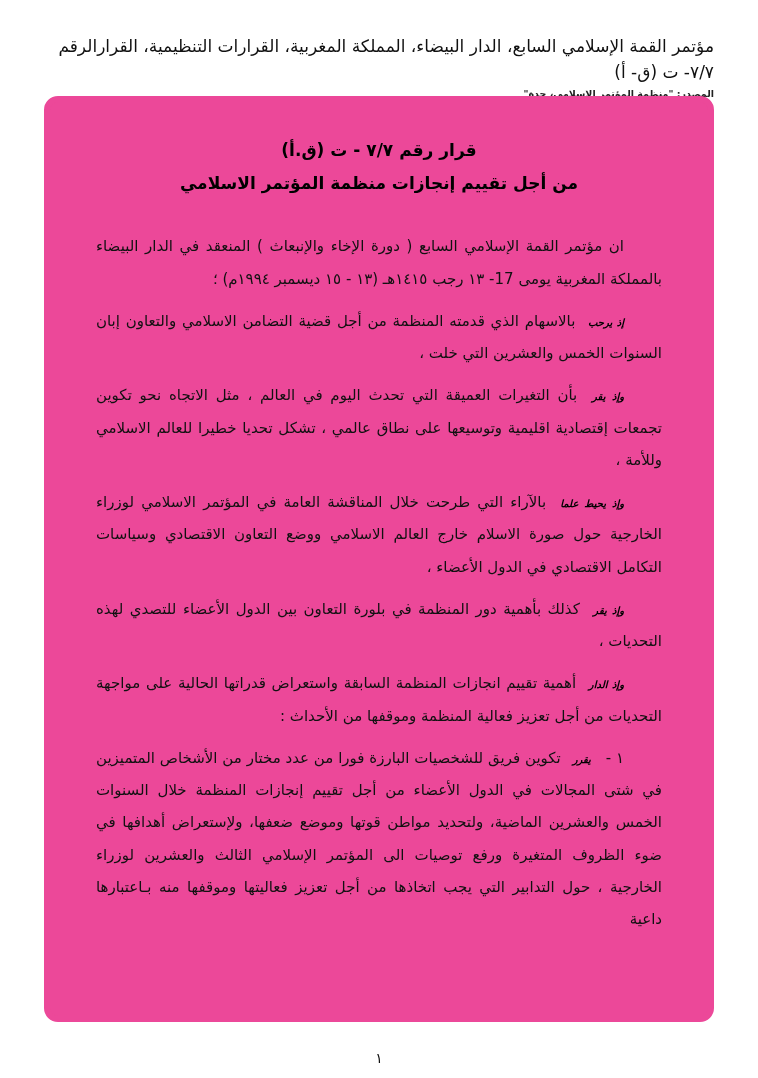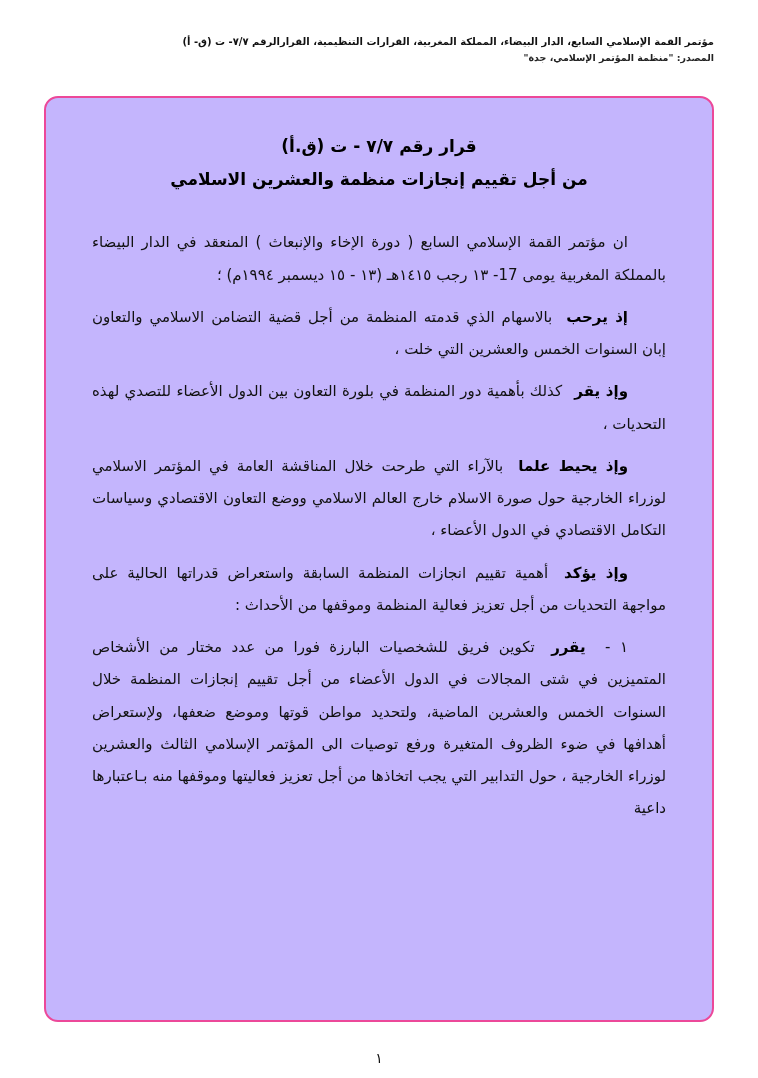--- a/index.html
+++ b/index.html
@@ -11,33 +11,33 @@
     position:relative;
     overflow:hidden;
   }
   .sheet{position:relative;width:758px;height:1078px;}
 
   .top-header{
     position:absolute;top:34px;right:44px;left:44px;
     text-align:right;
   }
   .top-header .line1{
-    font-size:10px;font-weight:bold;letter-spacing:0;line-height:1.5;color:#111;
+    font-size:17px;font-weight:normal;letter-spacing:0;line-height:1.5;color:#111;
   }
   .top-header .line2{
     font-size:9.5px;font-weight:bold;margin-top:3px;color:#222;
   }
 
   .green-frame{
     position:absolute;top:96px;right:44px;left:44px;bottom:56px;
-    border:2px solid #ec4899;
+    border:6px solid #ec4899;
     border-radius:14px;
     box-sizing:border-box;
     padding:28px 46px 20px 46px;
-    background:#c4b5fd;
+    background:#ec4899;
   }
 
   .title-block{
     text-align:center;
     font-weight:bold;
     font-size:17px;
     line-height:1.95;
     margin:4px 0 30px 0;
     color:#000;
   }
@@ -46,23 +46,24 @@
   .body-par{
     font-size:15px;
     line-height:2.15;
     text-align:justify;
     text-indent:38px;
     margin:0 0 10px 0;
     color:#111;
   }
   .lead{
     font-weight:bold;
-    font-size:15px;
+    font-size:10px;
     margin-inline-end:7px;
     color:#000;
+    font-style:italic;
   }
   .num{
     margin-inline-end:10px;
   }
   .numbered{
   }
 
   .page-number{
     position:absolute;bottom:12px;left:0;right:0;
     text-align:center;
@@ -77,45 +78,49 @@
 
   <div class="top-header">
     <div class="line1">مؤتمر القمة الإسلامي السابع، الدار البيضاء، المملكة المغربية، القرارات التنظيمية، القرارالرقم ٧/٧- ت (ق- أ)</div>
     <div class="line2">المصدر: "منظمة المؤتمر الإسلامي، جدة"</div>
   </div>
 
   <div class="green-frame">
 
     <div class="title-block">
       <div class="title-line">قرار رقم ٧/٧ - ت (ق.أ)</div>
-      <div class="title-line">من أجل تقييم إنجازات منظمة والعشرين الاسلامي</div>
+      <div class="title-line">من أجل تقييم إنجازات منظمة المؤتمر الاسلامي</div>
     </div>
 
     <p class="body-par">
       <span>ان مؤتمر القمة الإسلامي السابع ( دورة الإخاء والإنبعاث ) المنعقد في الدار البيضاء بالمملكة المغربية يومى 17- ١٣ رجب ١٤١٥هـ (١٣ - ١٥ ديسمبر ١٩٩٤م) ؛</span>
     </p>
 
     <p class="body-par">
       <span class="lead">إذ يرحب</span>
       <span>بالاسهام الذي قدمته المنظمة من أجل قضية التضامن الاسلامي والتعاون  إبان السنوات الخمس والعشرين التي خلت ،</span>
     </p>
 
-
     <p class="body-par">
       <span class="lead">وإذ يقر</span>
-      <span>كذلك بأهمية دور المنظمة في بلورة التعاون بين الدول الأعضاء للتصدي لهذه التحديات ،</span>
+      <span>بأن التغيرات العميقة التي تحدث اليوم في العالم ، مثل الاتجاه نحو تكوين تجمعات إقتصادية اقليمية وتوسيعها على نطاق عالمي ، تشكل تحديا خطيرا للعالم الاسلامي وللأمة ،</span>
     </p>
 
     <p class="body-par">
       <span class="lead">وإذ يحيط علما</span>
       <span>بالآراء التي طرحت خلال المناقشة العامة في المؤتمر الاسلامي لوزراء الخارجية حول صورة الاسلام خارج العالم الاسلامي ووضع التعاون الاقتصادي وسياسات التكامل الاقتصادي في الدول الأعضاء ،</span>
     </p>
 
     <p class="body-par">
-      <span class="lead">وإذ يؤكد</span>
+      <span class="lead">وإذ يقر</span>
+      <span>كذلك بأهمية دور المنظمة في بلورة التعاون بين الدول الأعضاء للتصدي لهذه التحديات ،</span>
+    </p>
+
+    <p class="body-par">
+      <span class="lead">وإذ الدار</span>
       <span>أهمية تقييم انجازات المنظمة السابقة واستعراض قدراتها الحالية على مواجهة التحديات من  أجل تعزيز فعالية المنظمة وموقفها من الأحداث :</span>
     </p>
 
     <p class="body-par numbered">
       <span class="num">١ -</span>
       <span class="lead">يقرر</span>
       <span>تكوين فريق للشخصيات البارزة فورا من عدد مختار من الأشخاص المتميزين في شتى المجالات في الدول الأعضاء من أجل تقييم إنجازات المنظمة خلال السنوات الخمس والعشرين الماضية، ولتحديد مواطن قوتها وموضع ضعفها، ولإستعراض أهدافها في ضوء الظروف المتغيرة ورفع توصيات الى المؤتمر الإسلامي الثالث والعشرين لوزراء الخارجية ، حول التدابير التي يجب اتخاذها من أجل تعزيز فعاليتها وموقفها منه بـاعتبارها داعية</span>
     </p>
 
   </div>

